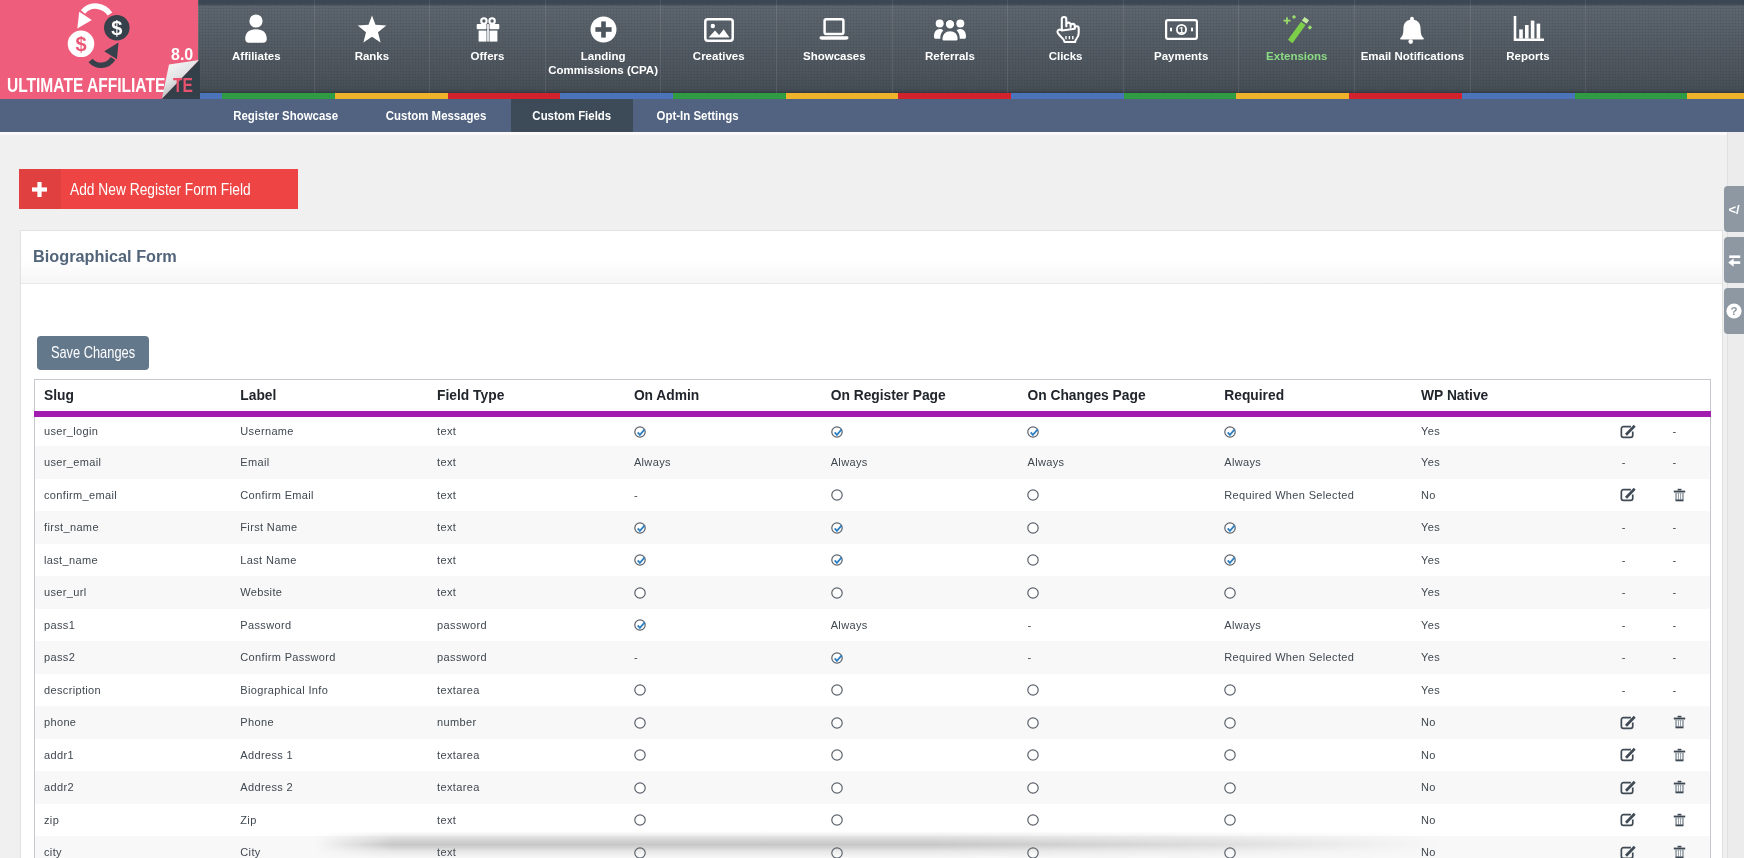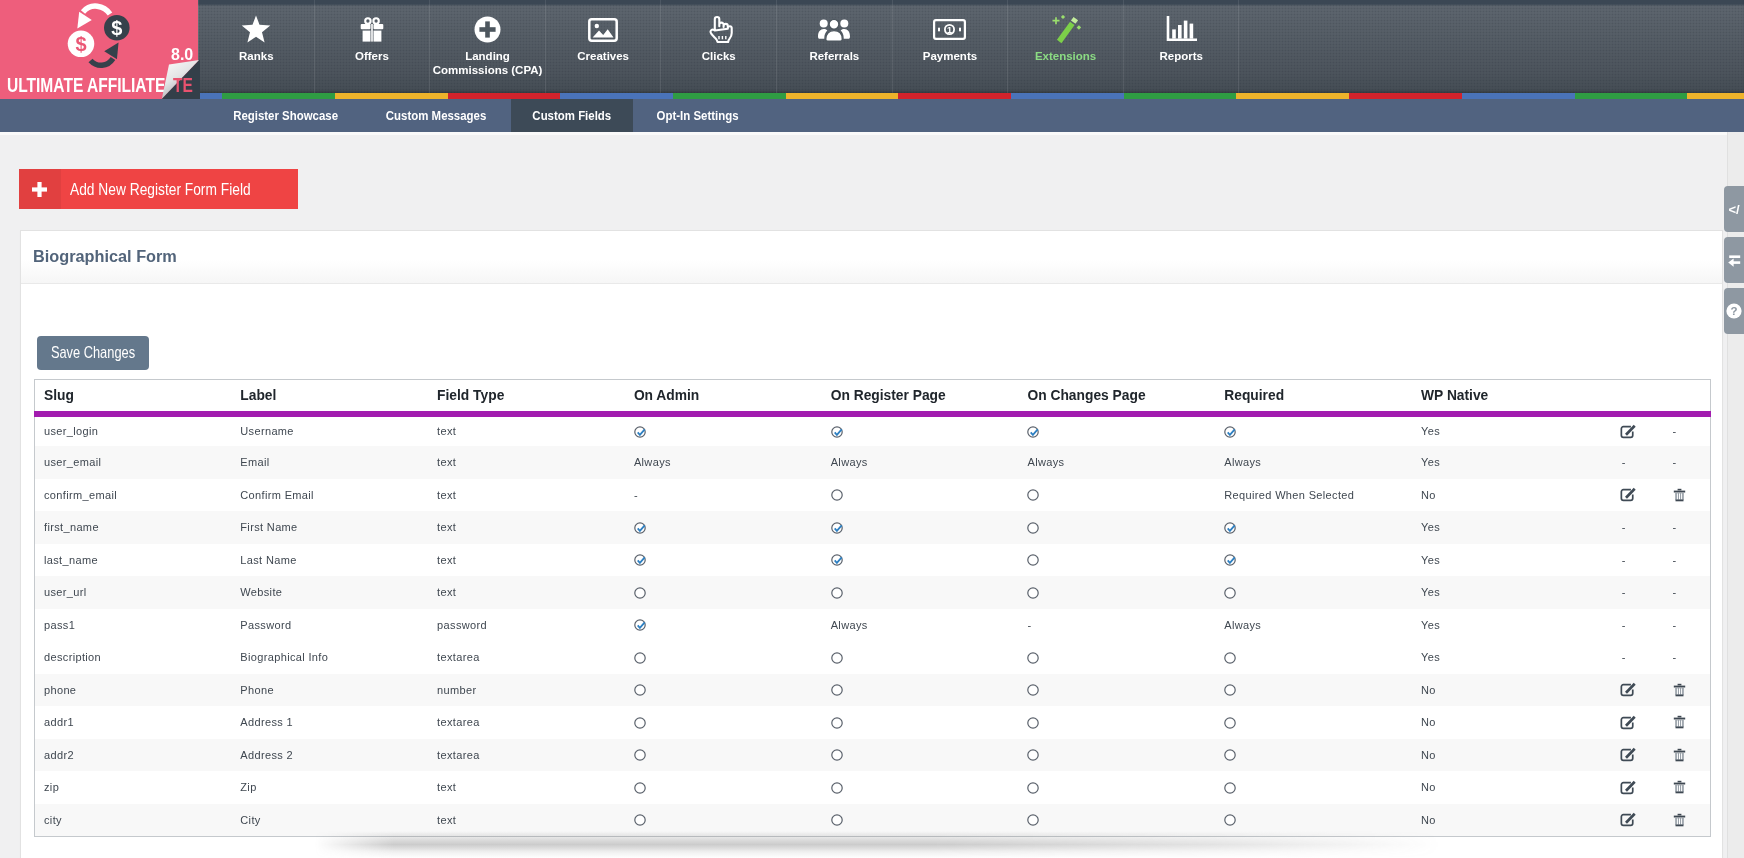--- a/index.html
+++ b/index.html
@@ -76,20 +76,29 @@
         </defs>
 <polygon points="1.8,41 9,6.5 39.2,2.1" fill="url(#fold)"></polygon>
 <polygon points="1.8,41 39.2,2.1 40,2.1 40,41" fill="#333f49"></polygon>
 </svg>
       <div class="ver">8.0</div>
       <div class="brand">ULTIMATE AFFILIATE</div>
       <div class="brand2">TE</div>
     </div>
 <div class="navitem ">
       <div class="ico">
+        <svg width="24" height="31" viewBox="0 0 24 31">
+<circle cx="12" cy="7" r="6.6" fill="#ffffff"></circle>
+<path d="M12 15.2c-7.2 0-10.8 3.7-10.8 9.8 0 2.4 1.4 3.8 3.8 3.8h14c2.4 0 3.8-1.4 3.8-3.8 0-6.1-3.6-9.8-10.8-9.8z" fill="#ffffff"></path>
+</svg>
+      </div>
+      <div class="lbl">Affiliates</div>
+    </div>
+<div class="navitem ">
+      <div class="ico">
         <svg width="30" height="29" viewBox="0 0 30 29">
 <polygon fill="#ffffff" points="15,0.5 18.5,9.8 29.3,10.5 21,17.2 23.6,27.5 15,21.8 6.4,27.5 9,17.2 0.7,10.5 11.5,9.8"></polygon>
 </svg>
       </div>
       <div class="lbl">Ranks</div>
     </div>
 <div class="navitem ">
       <div class="ico">
         <svg width="24" height="25" viewBox="0 0 24 25">
 <circle cx="7.9" cy="4" r="2.7" fill="none" stroke="#ffffff" stroke-width="2.1"></circle>
@@ -118,42 +127,51 @@
         <svg width="30" height="24" viewBox="0 0 30 24">
 <rect x="1.3" y="1.3" width="27.4" height="21.4" rx="2.4" fill="none" stroke="#ffffff" stroke-width="2.5"></rect>
 <circle cx="8.8" cy="8" r="2.2" fill="#ffffff"></circle>
 <path d="M4.6 19.4l6.4-6.8 4.2 4.3 4.5-5.6 5.8 8.1z" fill="#ffffff"></path>
 </svg>
       </div>
       <div class="lbl">Creatives</div>
     </div>
 <div class="navitem ">
       <div class="ico">
-        <svg width="28" height="31" viewBox="0 0 28 31">
-<path fill="none" stroke="#ffffff" stroke-width="2.1" stroke-linecap="round" stroke-linejoin="round" d="M9.8 16.2V5.2a2.25 2.25 0 014.5 0v6.9m0 .1v-1.4a2.15 2.15 0 014.3 0v2.1m0 .2v-1.1a2.1 2.1 0 014.2 0v2.4m0 .4v-.7a1.95 1.95 0 013.9.3v4.6c0 2.6-.9 4.2-2.1 5.6-.9 1-1.3 2.1-1.5 3.4H12.6c-.4-1.6-1.2-2.8-2.6-4.2-1.6-1.7-4.5-4.1-4.5-6 0-1.6 1.4-2.5 2.9-2.1.5.1 1 .4 1.4.8z"></path>
-<path stroke="#ffffff" stroke-width="1.4" fill="none" d="M14 22v3.2M17.4 22v3.2M20.8 22v3.2"></path>
-</svg>
-      </div>
-      <div class="lbl">Clicks</div>
+        <svg width="30" height="24" viewBox="0 0 30 24">
+<rect x="5.6" y="1.3" width="18.8" height="14.6" rx="1.6" fill="none" stroke="#ffffff" stroke-width="2.5"></rect>
+<path d="M2.5 18.2h25c1.5 0 2 .6 2 1.6 0 1.2-1 2-2.5 2h-24c-1.5 0-2.5-.8-2.5-2 0-1 .5-1.6 2-1.6z" fill="#ffffff"></path>
+</svg>
+      </div>
+      <div class="lbl">Showcases</div>
     </div>
 <div class="navitem ">
       <div class="ico">
         <svg width="34" height="25" viewBox="0 0 34 25">
 <circle cx="6.7" cy="6.6" r="4" fill="#ffffff"></circle>
 <circle cx="27.3" cy="6.6" r="4" fill="#ffffff"></circle>
 <path d="M1 19.5c0-4.6 2.3-7.4 5.7-7.4 1.4 0 2.6.5 3.6 1.3-1.9 1.8-3 4.4-3 7.6v.8H2.7c-1.1 0-1.7-.8-1.7-2.3z" fill="#ffffff"></path>
 <path d="M33 19.5c0-4.6-2.3-7.4-5.7-7.4-1.4 0-2.6.5-3.6 1.3 1.9 1.8 3 4.4 3 7.6v.8h4.6c1.1 0 1.7-.8 1.7-2.3z" fill="#ffffff"></path>
 <circle cx="17" cy="7.3" r="4.9" fill="#ffffff" stroke="#4d565e" stroke-width="1.4"></circle>
 <path d="M17 13.6c-5.3 0-8.3 3.4-8.3 8.6 0 1.4.8 2.1 2.1 2.1h12.4c1.3 0 2.1-.7 2.1-2.1 0-5.2-3-8.6-8.3-8.6z" fill="#ffffff" stroke="#4d565e" stroke-width="1.4"></path>
 </svg>
       </div>
       <div class="lbl">Referrals</div>
     </div>
 <div class="navitem ">
       <div class="ico">
+        <svg width="28" height="31" viewBox="0 0 28 31">
+<path fill="none" stroke="#ffffff" stroke-width="2.1" stroke-linecap="round" stroke-linejoin="round" d="M9.8 16.2V5.2a2.25 2.25 0 014.5 0v6.9m0 .1v-1.4a2.15 2.15 0 014.3 0v2.1m0 .2v-1.1a2.1 2.1 0 014.2 0v2.4m0 .4v-.7a1.95 1.95 0 013.9.3v4.6c0 2.6-.9 4.2-2.1 5.6-.9 1-1.3 2.1-1.5 3.4H12.6c-.4-1.6-1.2-2.8-2.6-4.2-1.6-1.7-4.5-4.1-4.5-6 0-1.6 1.4-2.5 2.9-2.1.5.1 1 .4 1.4.8z"></path>
+<path stroke="#ffffff" stroke-width="1.4" fill="none" d="M14 22v3.2M17.4 22v3.2M20.8 22v3.2"></path>
+</svg>
+      </div>
+      <div class="lbl">Clicks</div>
+    </div>
+<div class="navitem ">
+      <div class="ico">
         <svg width="33" height="21" viewBox="0 0 33 21">
 <rect x="1.1" y="1.1" width="30.8" height="18.8" rx="1.8" fill="none" stroke="#ffffff" stroke-width="2.2"></rect>
 <circle cx="16.5" cy="10.5" r="4.6" fill="none" stroke="#ffffff" stroke-width="1.8"></circle>
 <text x="16.5" y="13.6" font-size="9" font-weight="bold" fill="#ffffff" text-anchor="middle" font-family="Liberation Sans">1</text>
 <rect x="5" y="8.7" width="2" height="3.6" fill="#ffffff"></rect>
 <rect x="26" y="8.7" width="2" height="3.6" fill="#ffffff"></rect>
 </svg>
       </div>
       <div class="lbl">Payments</div>
     </div>
@@ -161,20 +179,29 @@
       <div class="ico">
         <svg width="30" height="30" viewBox="0 0 30 30">
 <path d="M8.2 26.5L21.3 8.4" stroke="#7ccf49" stroke-width="5.6" stroke-linecap="butt"></path>
 <path d="M22.2 7.2l2.6-3.6" stroke="#c2ec9c" stroke-width="5.6"></path>
 <path d="M5 2.2v7M1.5 5.7h7" stroke="#9ade6d" stroke-width="1.7"></path>
 <rect x="10.5" y="0.5" width="3" height="3" fill="#9ade6d" transform="rotate(45 12 2)"></rect>
 <rect x="26.3" y="10.8" width="3.2" height="3.2" fill="#9ade6d" transform="rotate(45 27.9 12.4)"></rect>
 </svg>
       </div>
       <div class="lbl">Extensions</div>
+    </div>
+<div class="navitem ">
+      <div class="ico">
+        <svg width="26" height="30" viewBox="0 0 26 30">
+<path d="M13 1.8c1.1 0 1.9.8 1.9 1.9v1c4.4.9 6.7 4.3 6.7 9 0 6.1 1.4 7.9 3 9.3.6.5.3 1.5-.6 1.5H2c-.9 0-1.2-1-.6-1.5 1.6-1.4 3-3.2 3-9.3 0-4.7 2.3-8.1 6.7-9v-1c0-1.1.8-1.9 1.9-1.9z" fill="#ffffff"></path>
+<circle cx="11.7" cy="26.6" r="2.3" fill="#ffffff"></circle>
+</svg>
+      </div>
+      <div class="lbl">Email Notifications</div>
     </div>
 <div class="navitem ">
       <div class="ico">
         <svg width="31" height="27" viewBox="0 0 31 27">
 <path d="M2 0v23.8h29" stroke="#ffffff" stroke-width="2.6" fill="none"></path>
 <rect x="6.2" y="13.4" width="3.6" height="9.2" fill="#ffffff"></rect>
 <rect x="12.0" y="9.0" width="3.6" height="13.6" fill="#ffffff"></rect>
 <rect x="17.8" y="4.6" width="3.6" height="18" fill="#ffffff"></rect>
 <rect x="23.6" y="7.6" width="3.6" height="15" fill="#ffffff"></rect>
 </svg>
@@ -391,20 +418,35 @@
               <circle cx="6" cy="7" r="5.2" fill="#fff" stroke="#5a616b" stroke-width="1.2"></circle>
               <path d="M3.7 7.3l2.2 2.6 4.8-5.6" fill="none" stroke="#2e80c2" stroke-width="1.8"></path>
             </svg></td>
 <td>Always</td>
 <td>-</td>
 <td>Always</td>
 <td>Yes</td>
 <td class="cdash">-</td>
           <td class="cdash">-</td>
 </tr>
+<tr class="alt">
+<td>pass2</td>
+          <td>Confirm Password</td>
+          <td>password</td>
+<td>-</td>
+<td><svg width="14" height="15" viewBox="0 0 14 15" style="vertical-align:middle;position:relative;top:1px">
+              <circle cx="6" cy="7" r="5.2" fill="#fff" stroke="#5a616b" stroke-width="1.2"></circle>
+              <path d="M3.7 7.3l2.2 2.6 4.8-5.6" fill="none" stroke="#2e80c2" stroke-width="1.8"></path>
+            </svg></td>
+<td>-</td>
+<td>Required When Selected</td>
+<td>Yes</td>
+<td class="cdash">-</td>
+          <td class="cdash">-</td>
+</tr>
 <tr>
 <td>description</td>
           <td>Biographical Info</td>
           <td>textarea</td>
 <td><svg width="14" height="15" viewBox="0 0 14 15" style="vertical-align:middle;position:relative;top:1px">
               <circle cx="6" cy="7" r="5.2" fill="#fff" stroke="#5a616b" stroke-width="1.2"></circle>
             </svg></td>
 <td><svg width="14" height="15" viewBox="0 0 14 15" style="vertical-align:middle;position:relative;top:1px">
               <circle cx="6" cy="7" r="5.2" fill="#fff" stroke="#5a616b" stroke-width="1.2"></circle>
             </svg></td>

